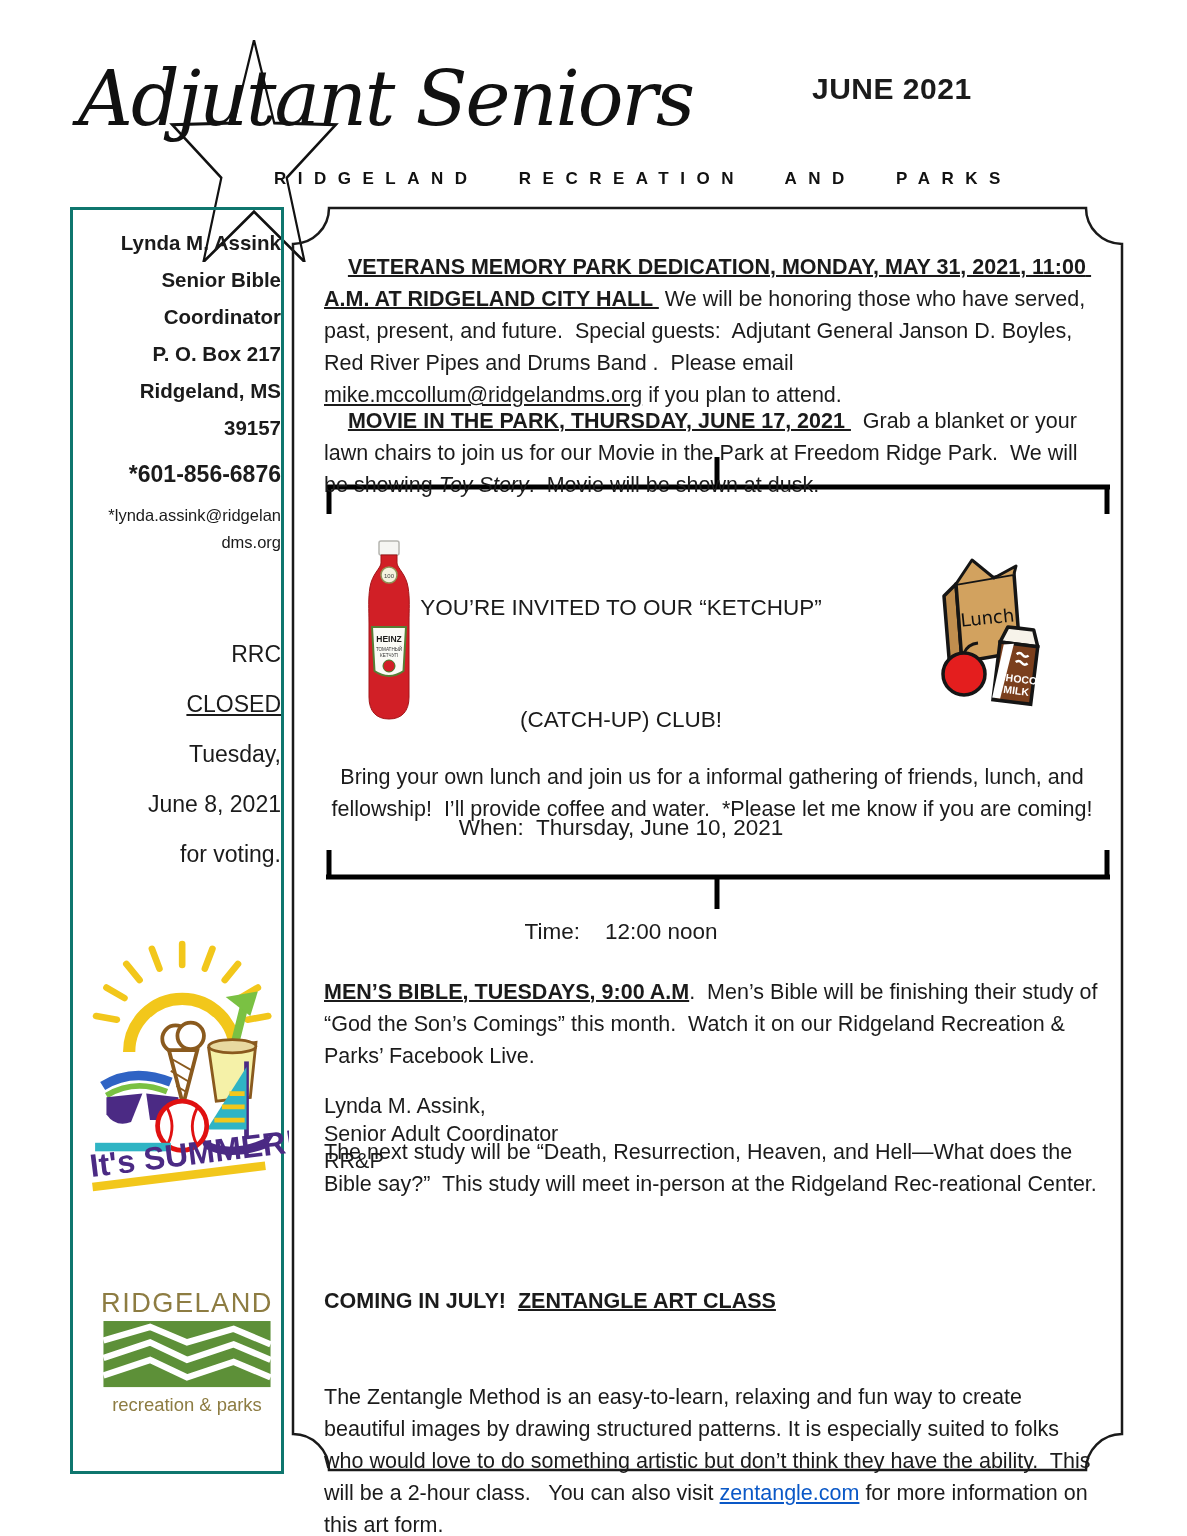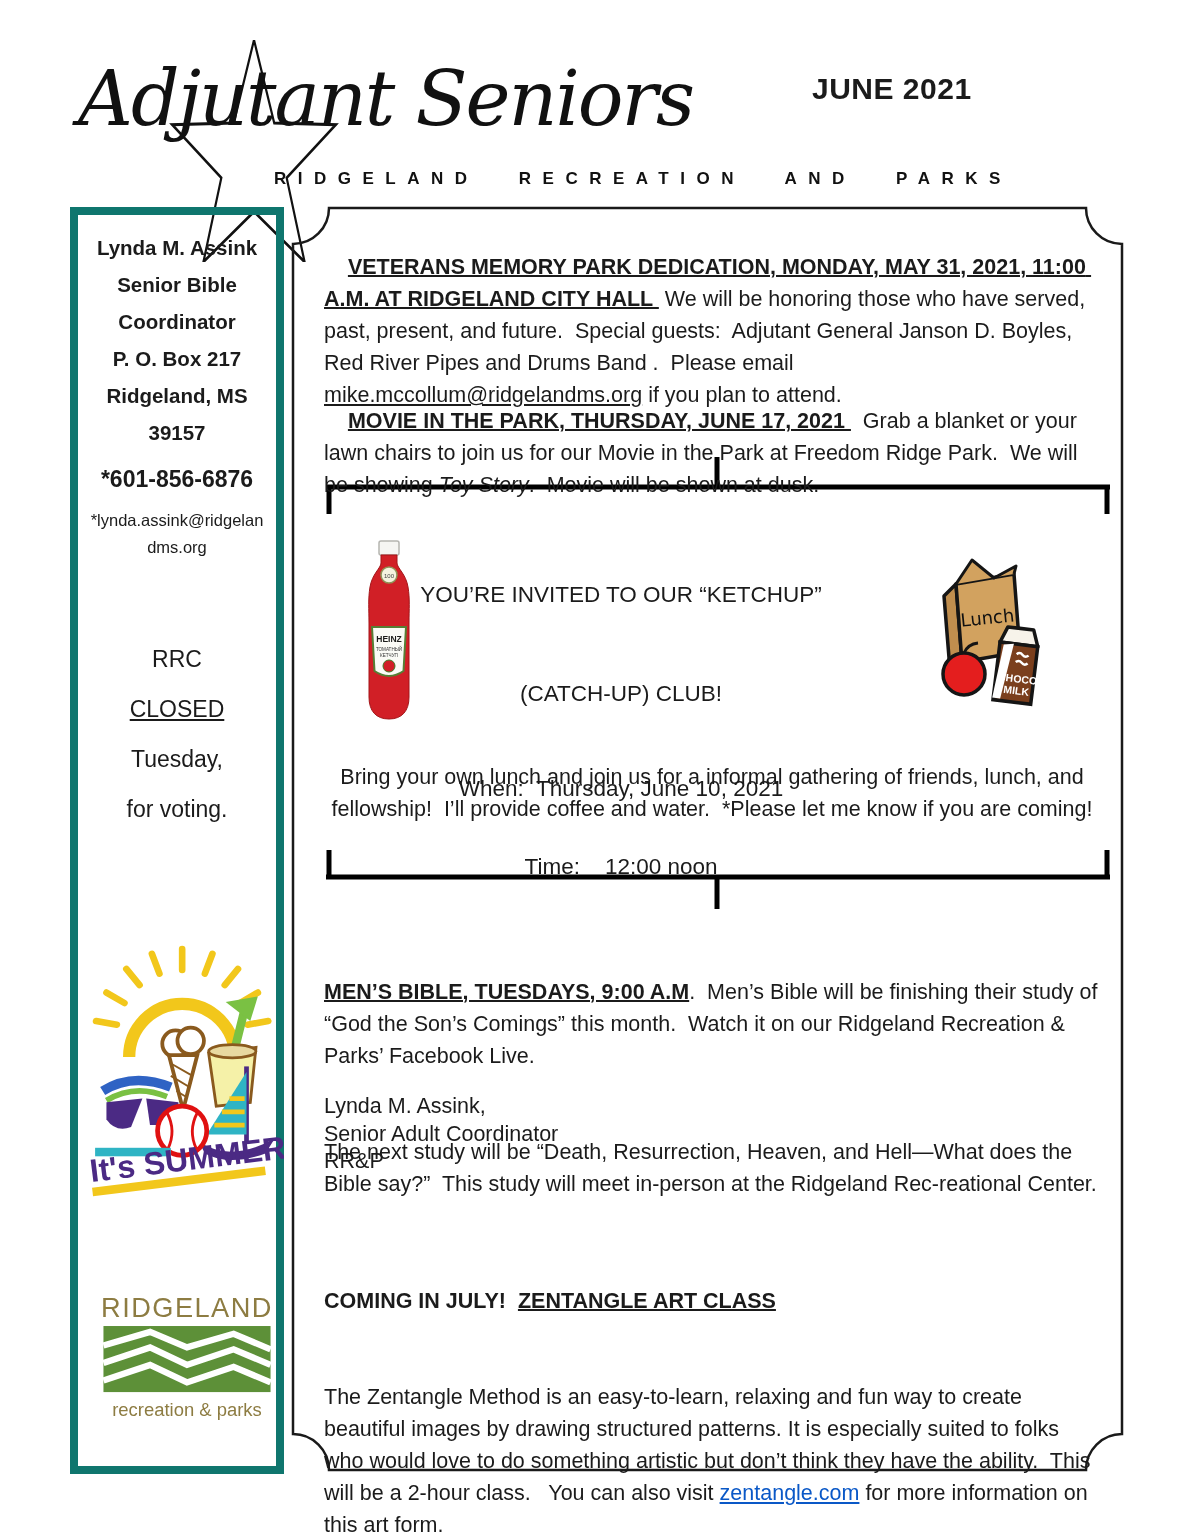--- a/index.html
+++ b/index.html
@@ -6,37 +6,37 @@
   .page{position:relative;width:1187px;height:1536px;background:#fff;overflow:hidden;
         font-family:"Liberation Sans",sans-serif;color:#1b1b1b;}
   .abs{position:absolute;}
   
   .issue-date{left:812px;top:72px;font-size:30px;font-weight:bold;letter-spacing:.5px;}
   .nl-title{left:78px;top:54px;font-family:"DejaVu Serif",serif;font-style:italic;
             font-size:76px;letter-spacing:-2px;white-space:nowrap;color:#111;}
   .nl-subtitle{left:274px;top:169px;font-size:17px;font-weight:bold;letter-spacing:11.5px;
                word-spacing:24px;white-space:nowrap;color:#111;}
   
-  .sidebar{left:70px;top:207px;width:214px;height:1267px;border:8px solid #0f766e;
-           box-sizing:border-box;text-align:center;}
+  .sidebar{left:70px;top:207px;width:214px;height:1267px;border:3px solid #0f766e;
+           box-sizing:border-box;text-align:right;}
   .sidebar .blk{position:absolute;left:0;width:100%;}
   .contact{top:14px;}
   .contact p{margin:0;font-size:20.5px;font-weight:bold;line-height:37px;}
   .contact p.gap{}
   .contact .phone{font-size:23px;line-height:40px;margin-top:8px;}
   .contact .email{font-size:16.5px;font-weight:normal;line-height:27px;margin-top:8px;}
   .closure{top:419px;font-size:23px;line-height:50px;}
   
   .body-text{font-size:21.5px;line-height:32px;white-space:pre-wrap;}
   .hd{font-weight:bold;text-decoration:underline;text-decoration-thickness:2px;}
   .hd-nl{font-weight:bold;}
   .p-vet{left:324px;top:219px;width:770px;}
   .p-movie{left:324px;top:373px;width:770px;}
   .callout-txt{left:386px;top:530px;width:470px;text-align:center;font-size:22.5px;line-height:26px;white-space:pre-wrap;}
-  .callout-txt p{margin:0;text-align:center;}
+  .callout-txt p{margin:13px;text-align:center;}
   .callout-txt .m1{margin-top:21px;}
   .callout-txt .m2{margin-top:17px;}
   .p-note{left:330px;top:761px;width:764px;text-align:center;}
   .p-bible{left:324px;top:912px;width:780px;}
   .p-signoff{left:324px;top:1093px;width:620px;}
   .p-signoff div{line-height:27.5px;font-size:21.5px;}
   .p-zent{left:324px;top:1221px;width:780px;}
   a.plain-link{color:inherit;text-decoration:underline;}
   a.blue-link{color:#0a58c7;text-decoration:underline;}
   .overlay{left:0;top:0;pointer-events:none;}
@@ -86,20 +86,21 @@
       <p class="email">
         <span>*lynda.assink@ridgelan</span><br>
         <span>dms.org</span>
       </p>
     </div>
 
     <div class="blk closure">
       <div>RRC</div>
       <div style="text-decoration:underline;">CLOSED</div>
       <div>Tuesday,</div>
+      <div>June 8, 2021</div>
       <div>for voting.</div>
     </div>
 
     <svg class="blk" style="left:8px;top:700px;" width="195" height="282" viewBox="0 0 206 298">
       <g stroke="#f2c71b" stroke-width="7" stroke-linecap="round">
         <line x1="31" y1="116" x2="9" y2="112"></line>
           <line x1="39" y1="93" x2="20" y2="82"></line>
         <line x1="55" y1="74" x2="41" y2="57"></line>
           <line x1="76" y1="62" x2="68" y2="41"></line>
         <line x1="100" y1="58" x2="100" y2="36"></line>

